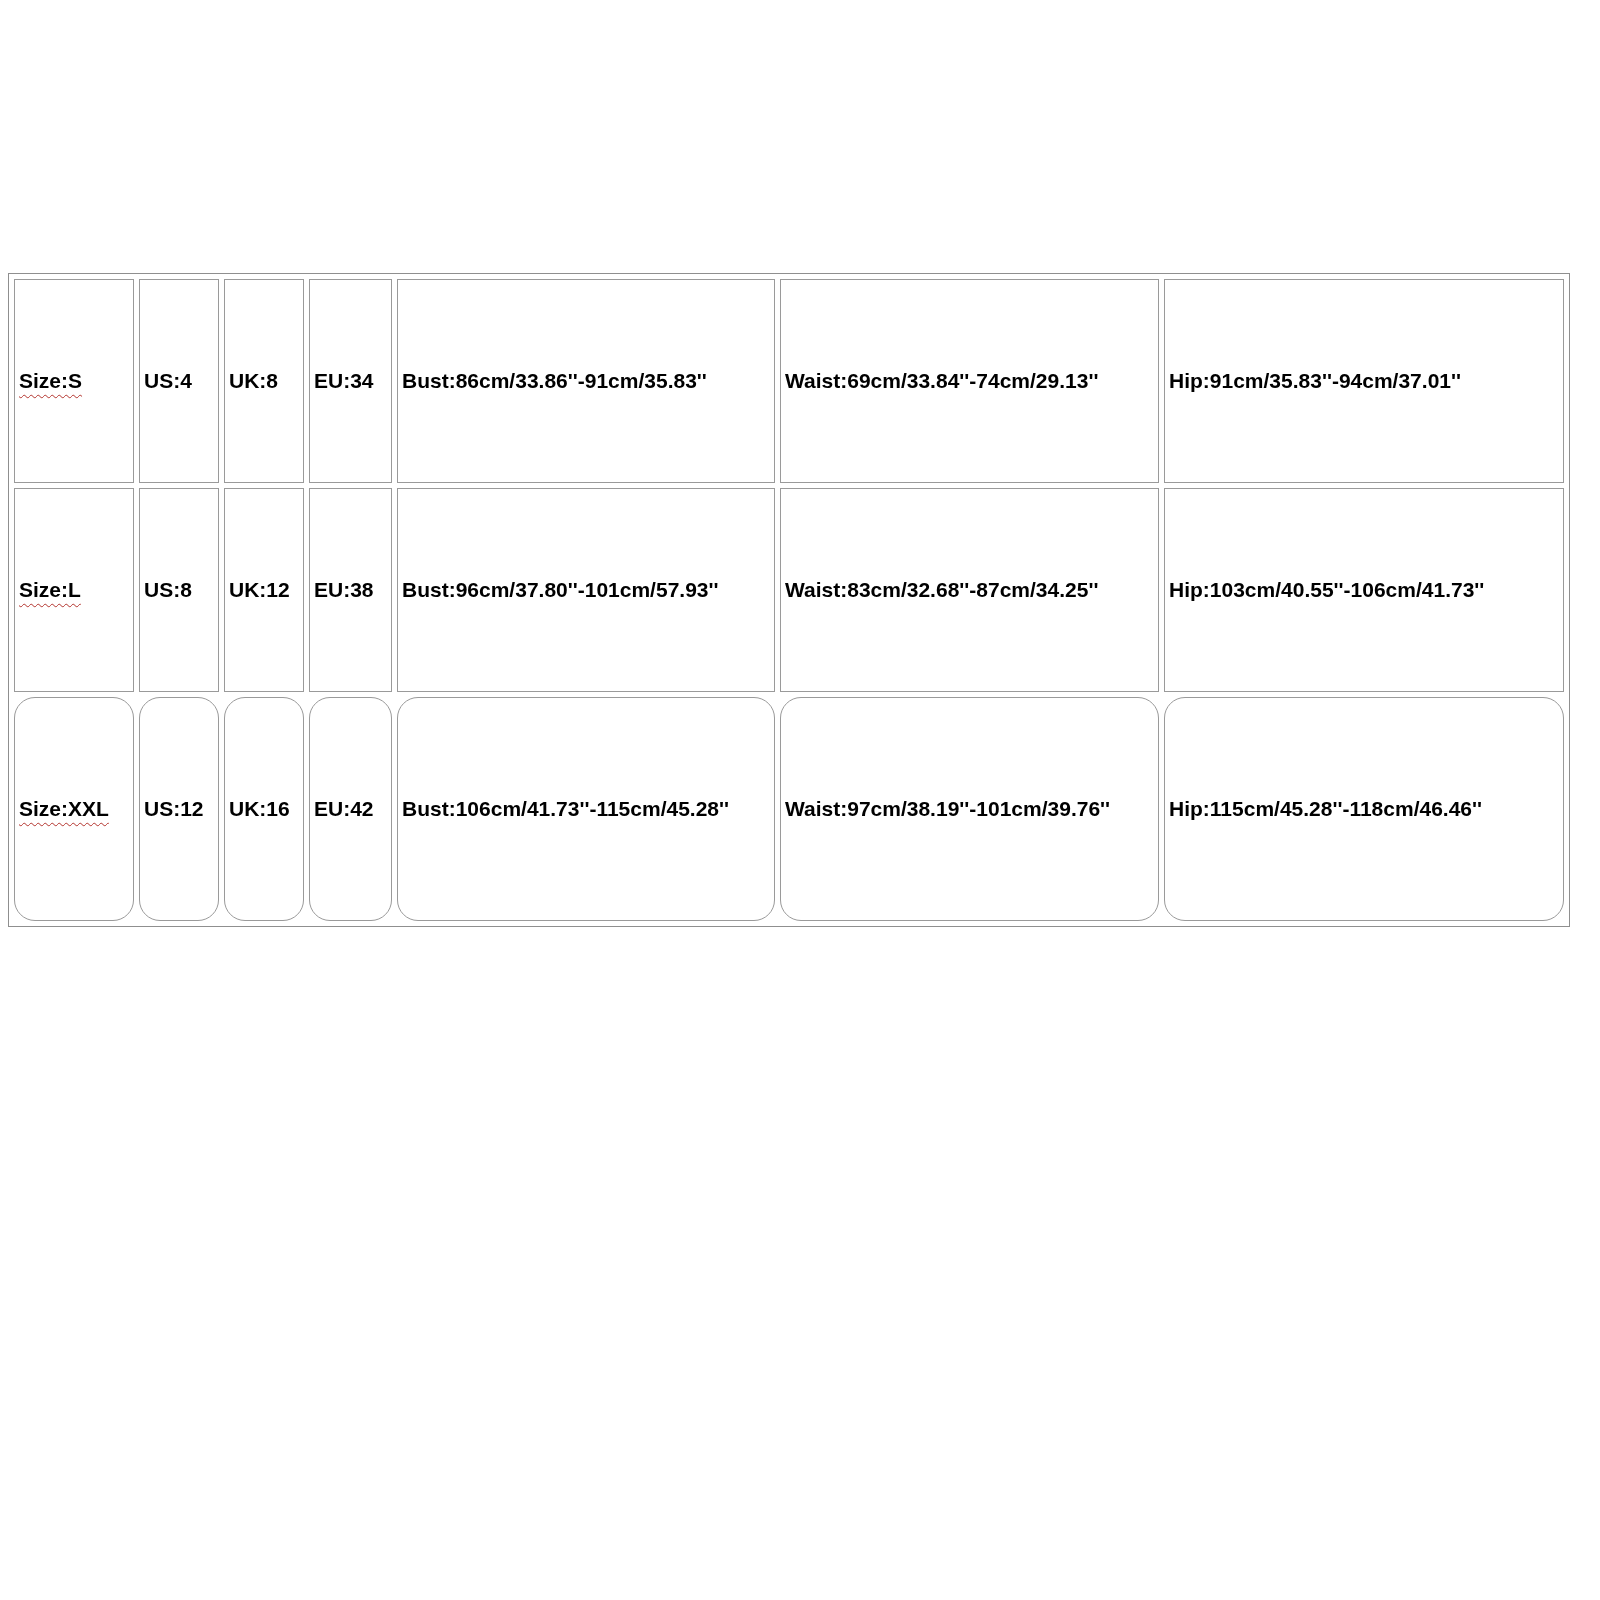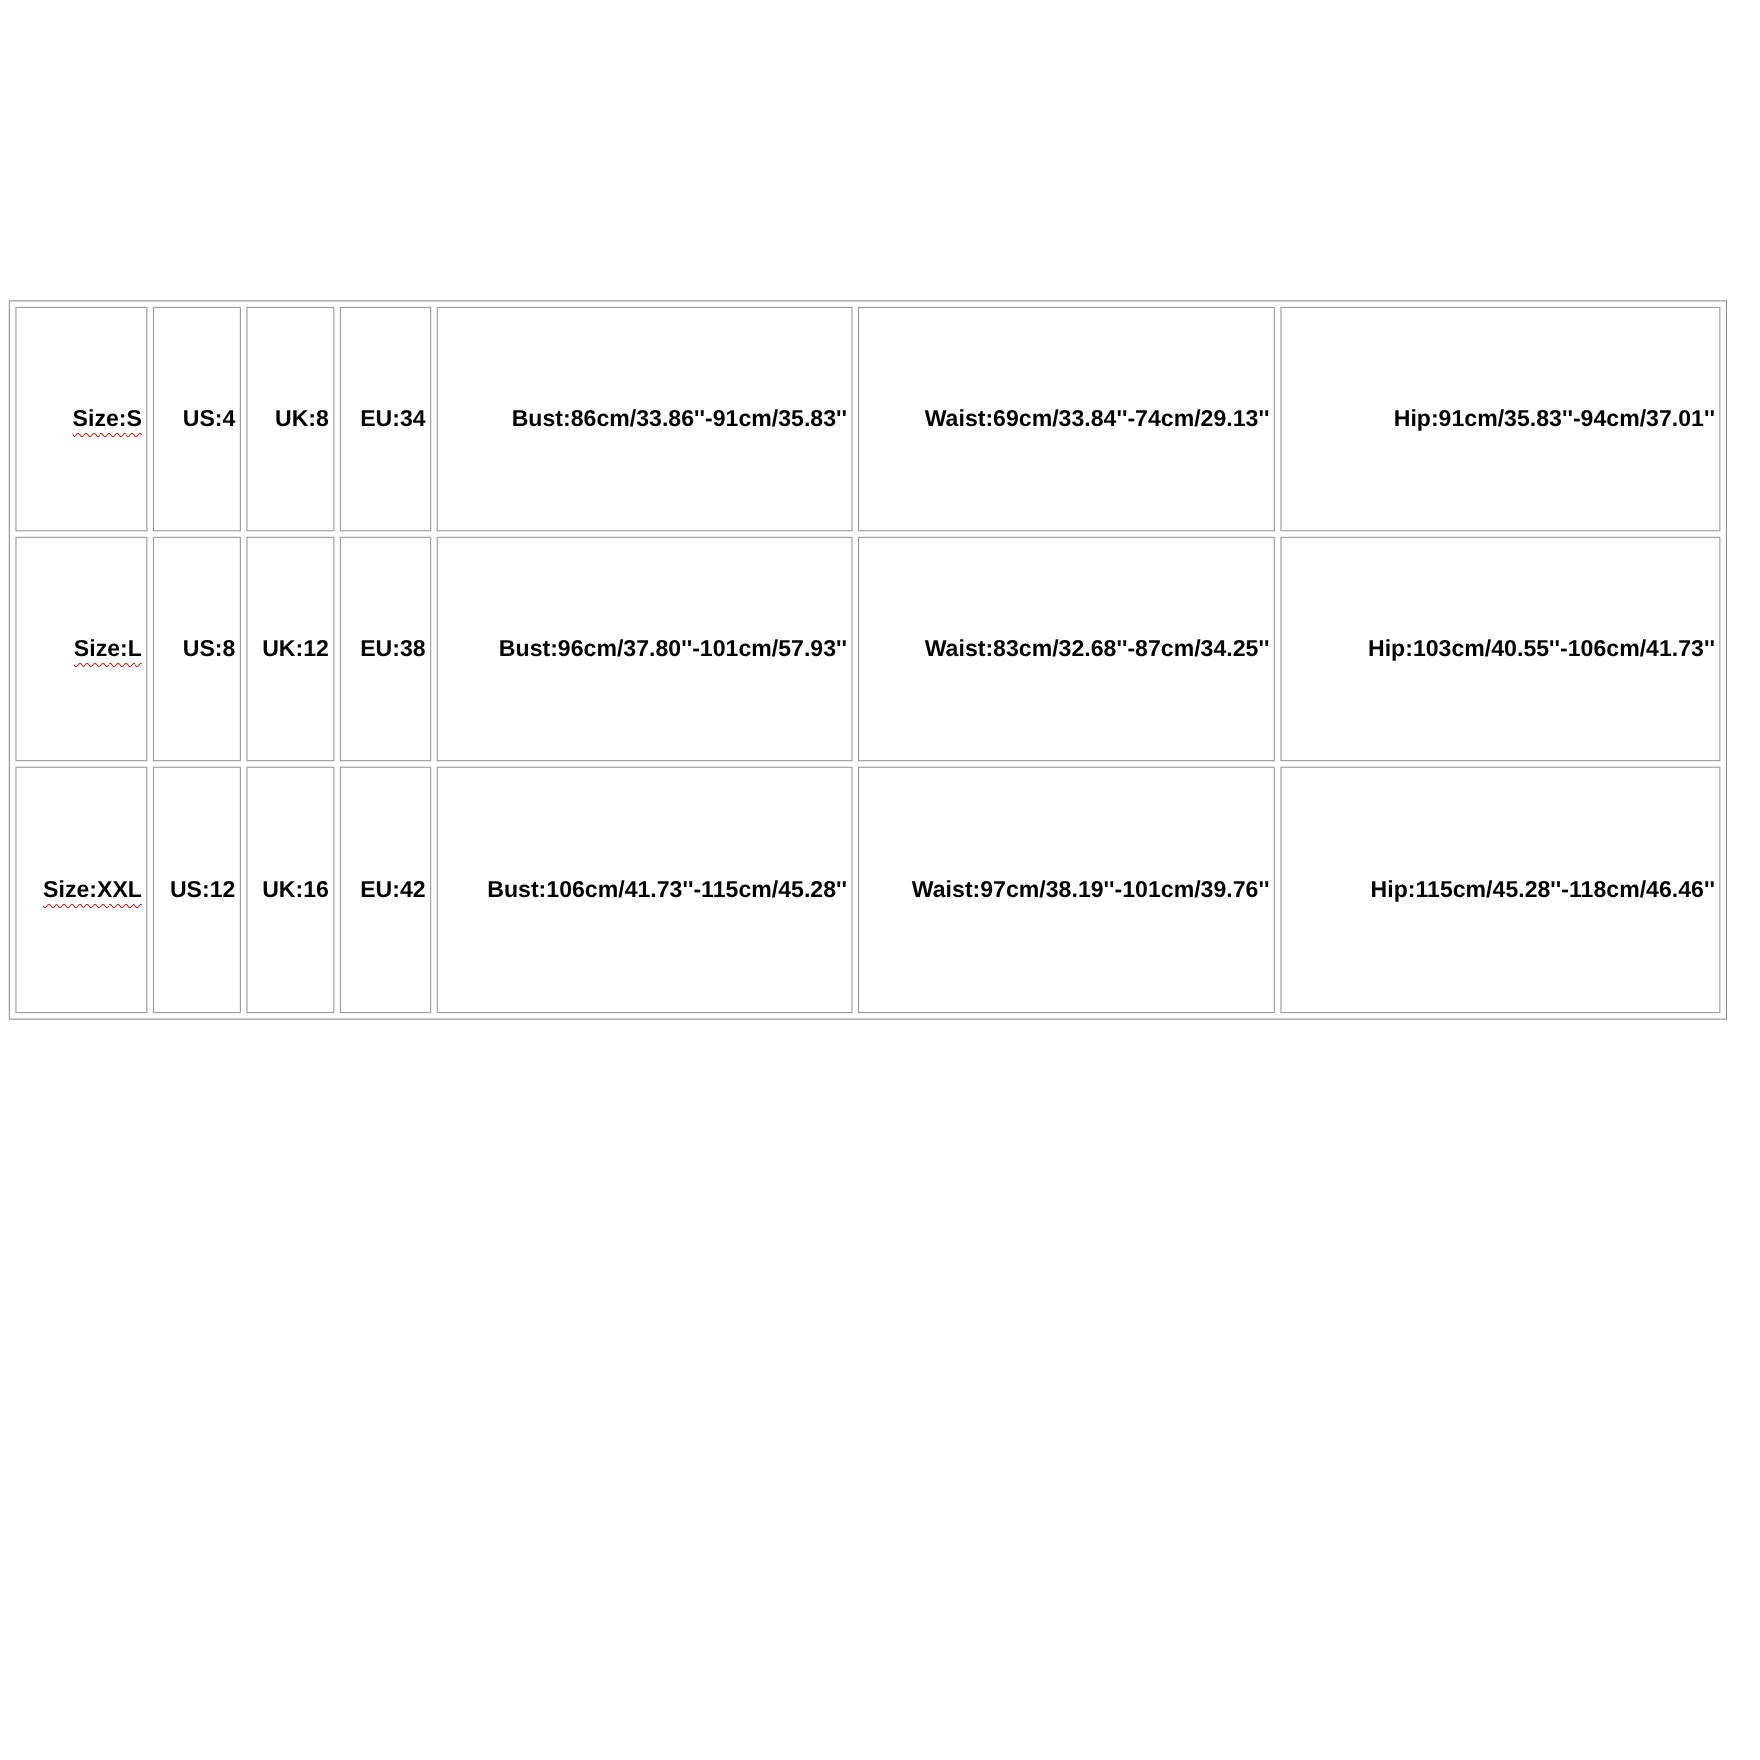--- a/index.html
+++ b/index.html
@@ -22,33 +22,34 @@
     top: 273px;
     border-collapse: separate;
     border-spacing: 5px;
     border: 1px solid #8f8f8f;
     background: #ffffff;
     table-layout: fixed;
   }
   table.size-chart td {
     border: 1px solid #9a9a9a;
     background: #ffffff;
-    text-align: right;
+    text-align: left;
     vertical-align: middle;
     font-weight: bold;
     font-size: 21px;
     line-height: 1.25;
     color: #000000;
     padding: 0 4px;
     height: 202px;
     overflow: hidden;
     white-space: nowrap;
   }
   table.size-chart tr.row-last td {
     height: 222px;
+    border-radius: 21px;
   }
   .squiggle {
     text-decoration-line: underline;
     text-decoration-style: wavy;
     text-decoration-color: #b3342e;
     text-decoration-thickness: 1px;
     text-underline-offset: 6px;
   }
 </style>
 </head>

